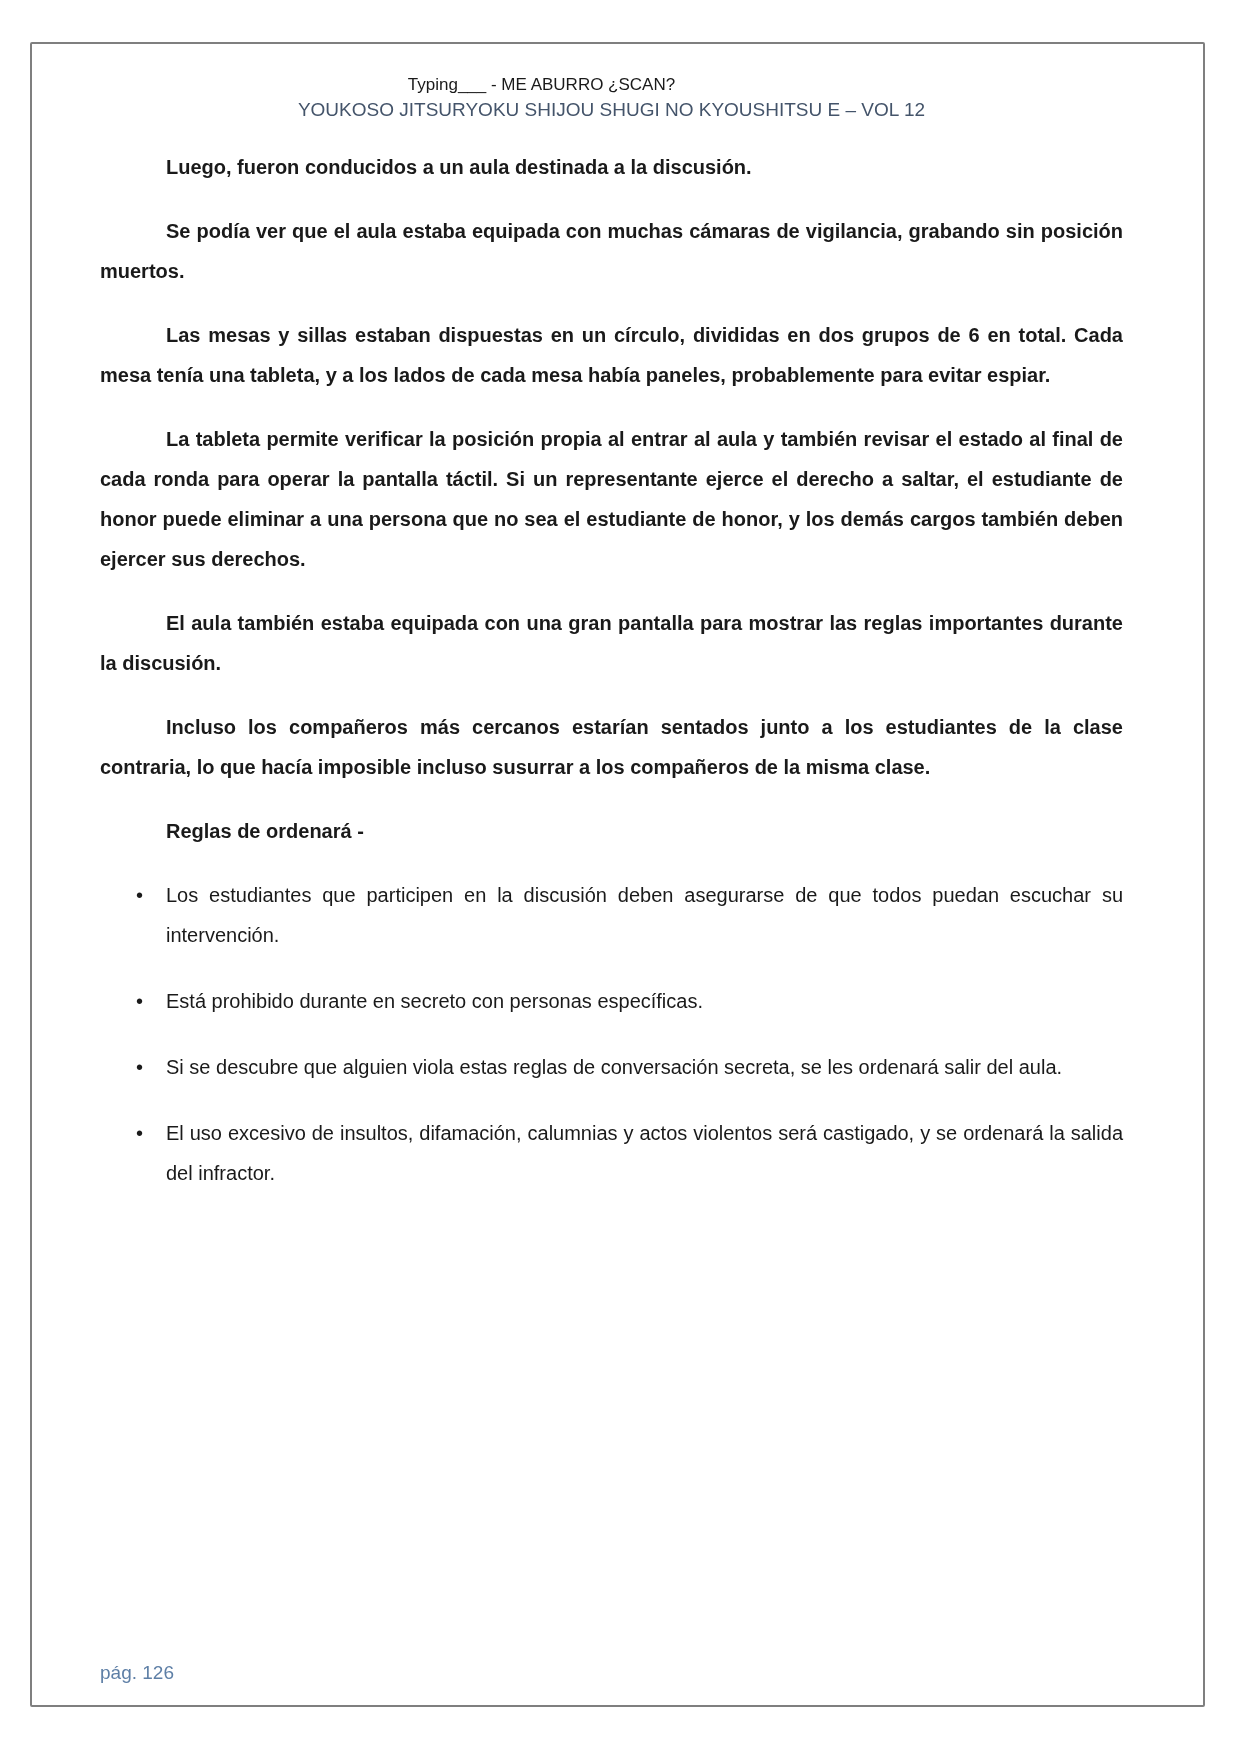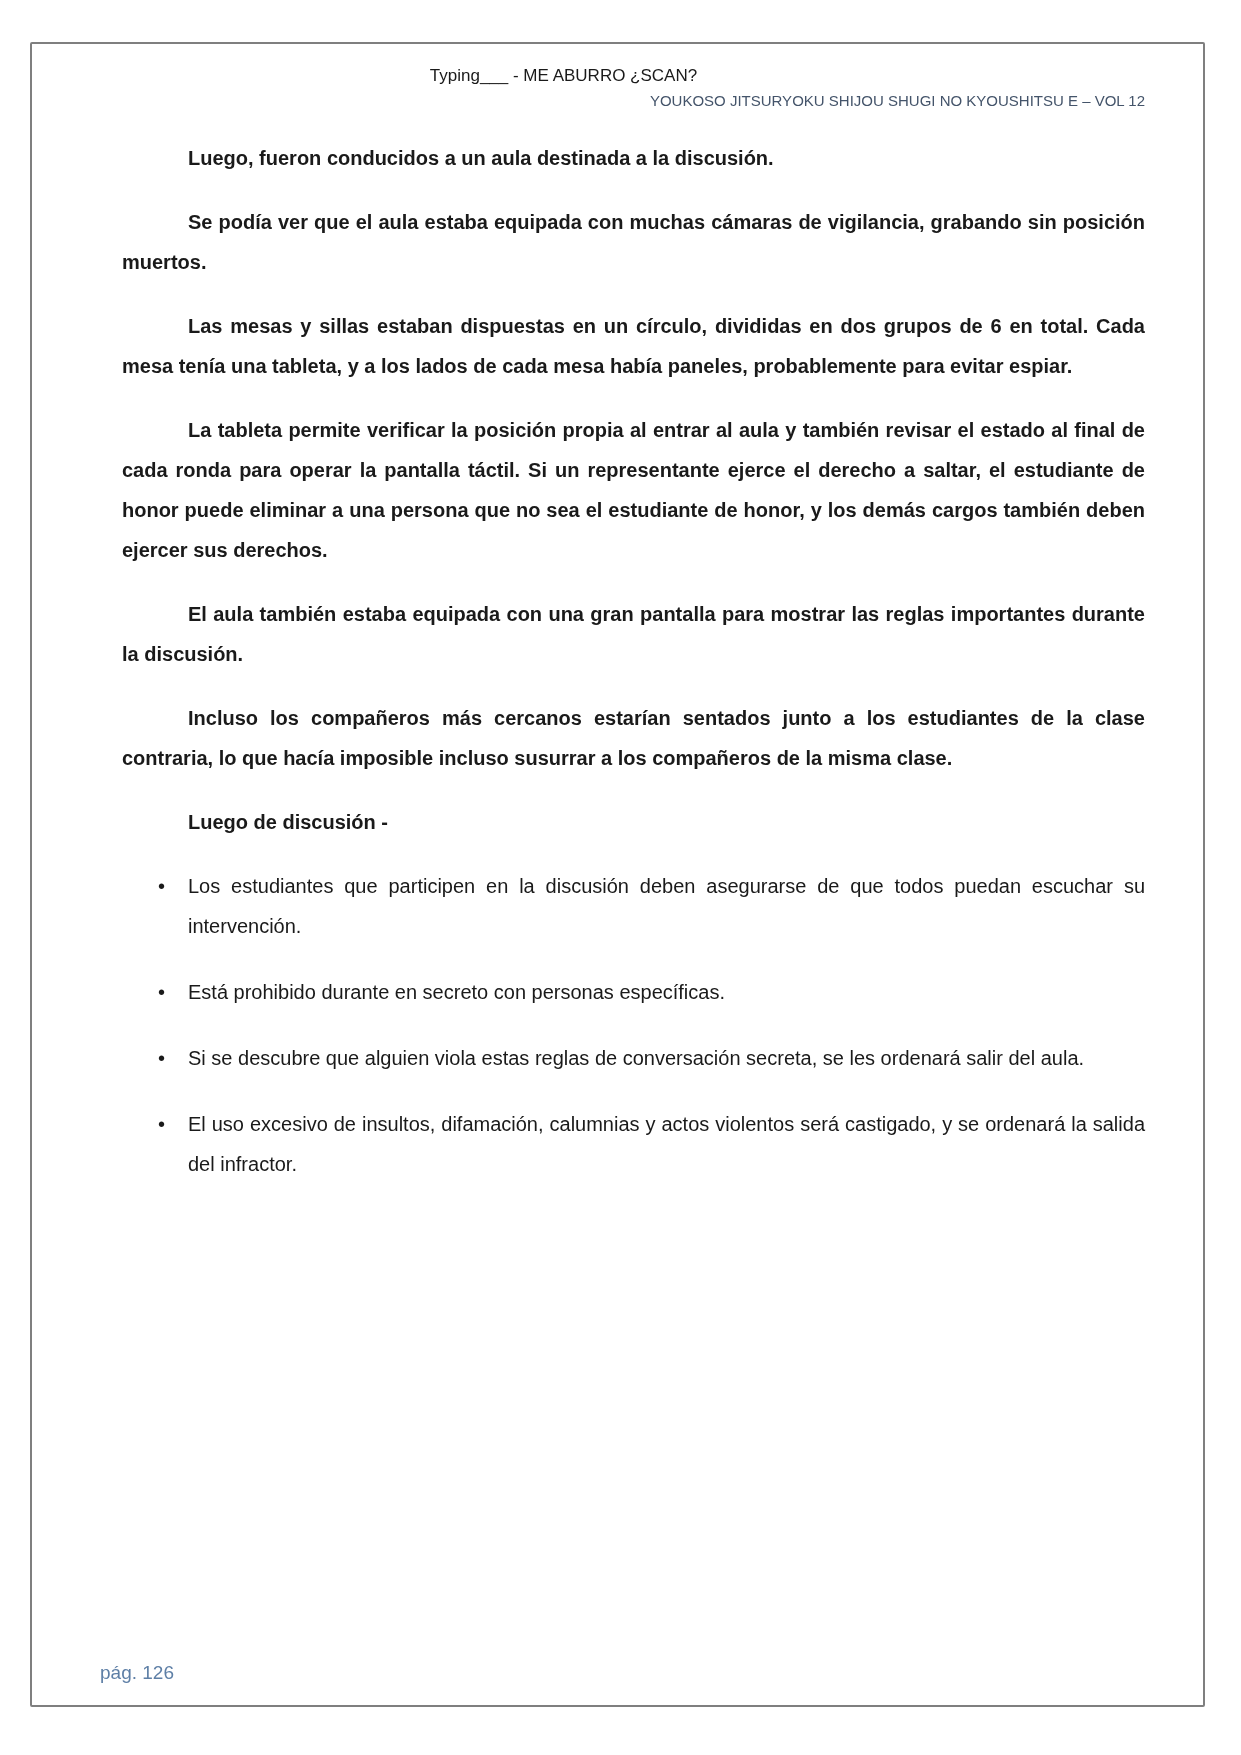--- a/index.html
+++ b/index.html
@@ -27,40 +27,38 @@
     top: 42px;
     width: 1175px;
     height: 1665px;
     border: 2px solid var(--border_gray);
     border-radius: 2px;
     pointer-events: none;
   }
   .content {
     position: absolute;
     left: 100px;
-    top: 4px;
+    top: 13px;
     width: 1023px;
-    margin-left: 22px;
   }
   .doc-header {
     text-align: center;
   }
   .doc-header .line1 {
     margin-top: 60px;
     font-size: 17px;
     line-height: 24px;
     color: var(--text);
     position: relative;
     left: -70px;
   }
   .doc-header .line2 {
-    font-size: 15px;
+    font-size: 19px;
     line-height: 26px;
     color: var(--header_accent);
-    text-align: right;
   }
   .body-text {
     margin-top: 24px;
     font-size: 20px;
   }
   .body-text p {
     margin: 0 0 24px 0;
     line-height: 40px;
     text-align: justify;
     text-indent: 66px;
@@ -111,21 +109,21 @@
   </div>
 
   <div class="body-text">
     <p>Luego, fueron conducidos a un aula destinada a la discusión.</p>
     <p>Se podía ver que el aula estaba equipada con muchas cámaras de vigilancia, grabando sin posición muertos.</p>
     <p>Las mesas y sillas estaban dispuestas en un círculo, divididas en dos grupos de 6 en total. Cada mesa tenía una tableta, y a los lados de cada mesa había paneles, probablemente para evitar espiar.</p>
     <p>La tableta permite verificar la posición propia al entrar al aula y también revisar el estado al final de cada ronda para operar la pantalla táctil. Si un representante ejerce el derecho a saltar, el estudiante de honor puede eliminar a una persona que no sea el estudiante de honor, y los demás cargos también deben ejercer sus derechos.</p>
     <p>El aula también estaba equipada con una gran pantalla para mostrar las reglas importantes durante la discusión.</p>
     <p>Incluso los compañeros más cercanos estarían sentados junto a los estudiantes de la clase contraria, lo que hacía imposible incluso susurrar a los compañeros de la misma clase.</p>
 
-    <p class="rules-heading">Luego de discusión -</p>
+    <p class="rules-heading">Reglas de ordenará -</p>
 
     <ul class="rules-list">
       <li>
         <span class="bullet">•</span>
         <span>Los estudiantes que participen en la discusión deben asegurarse de que todos puedan escuchar su intervención.</span>
       </li>
       <li>
         <span class="bullet">•</span>
         <span>Está prohibido durante en secreto con personas específicas.</span>
       </li>

